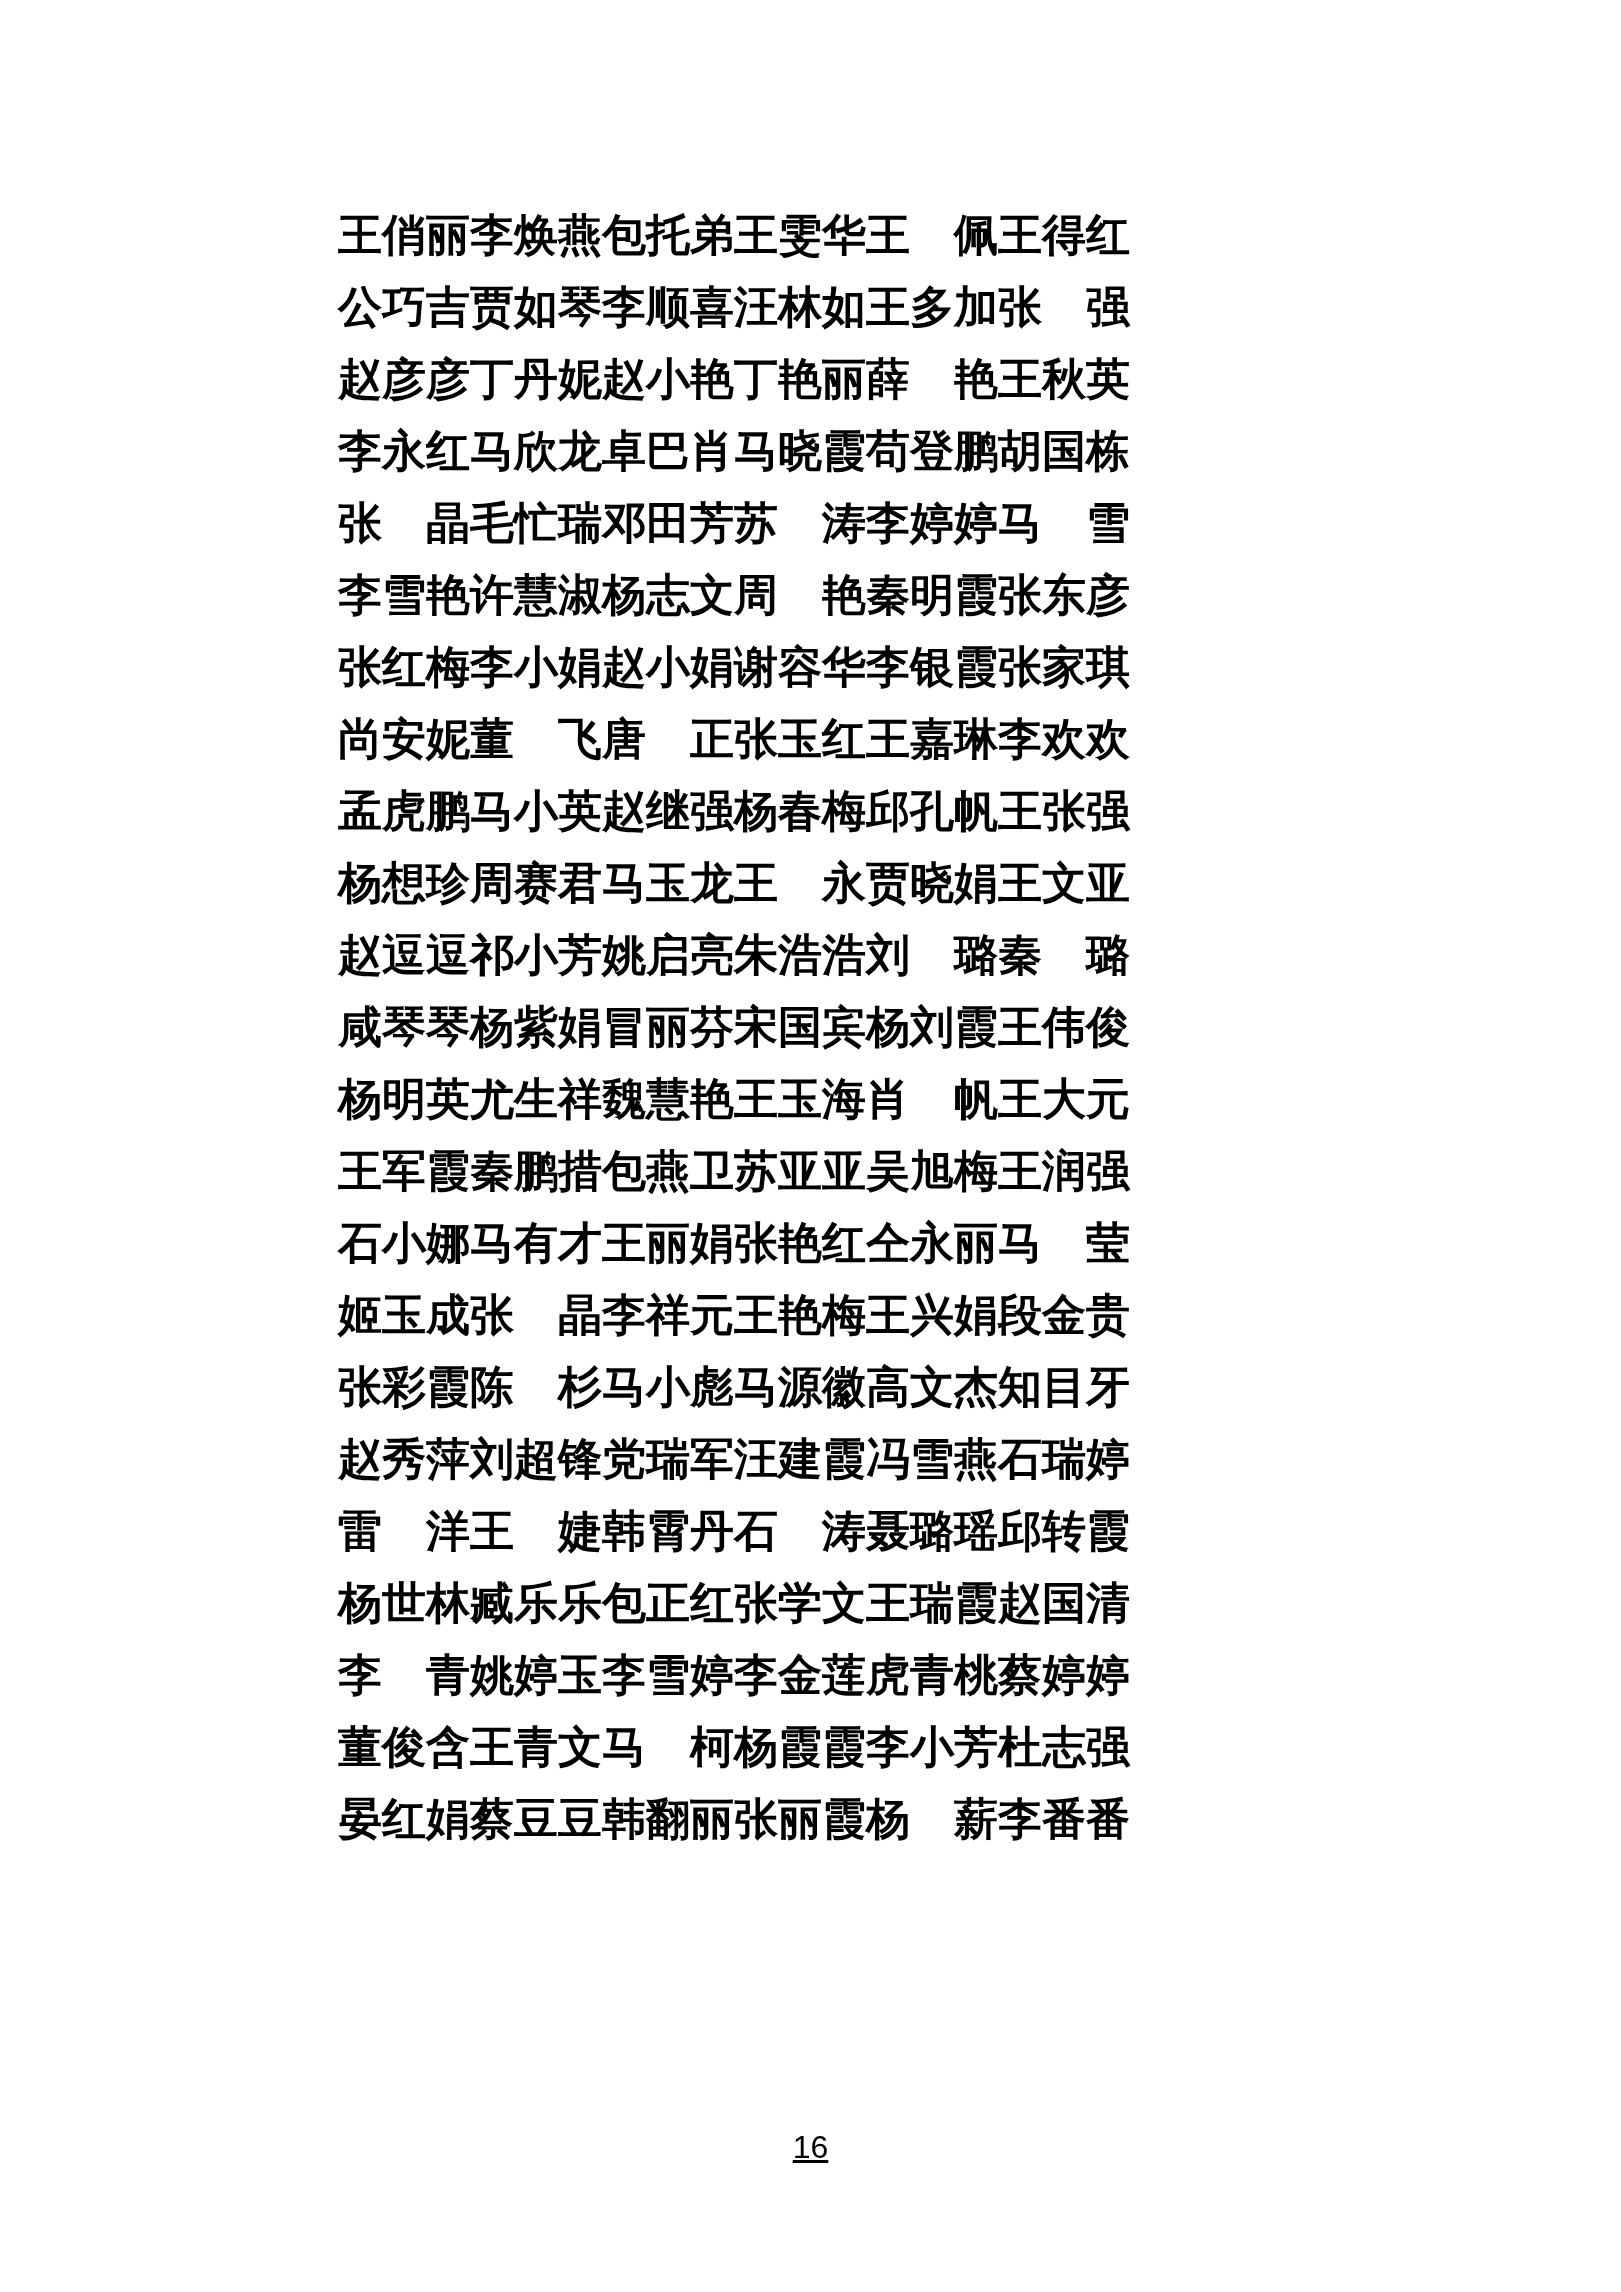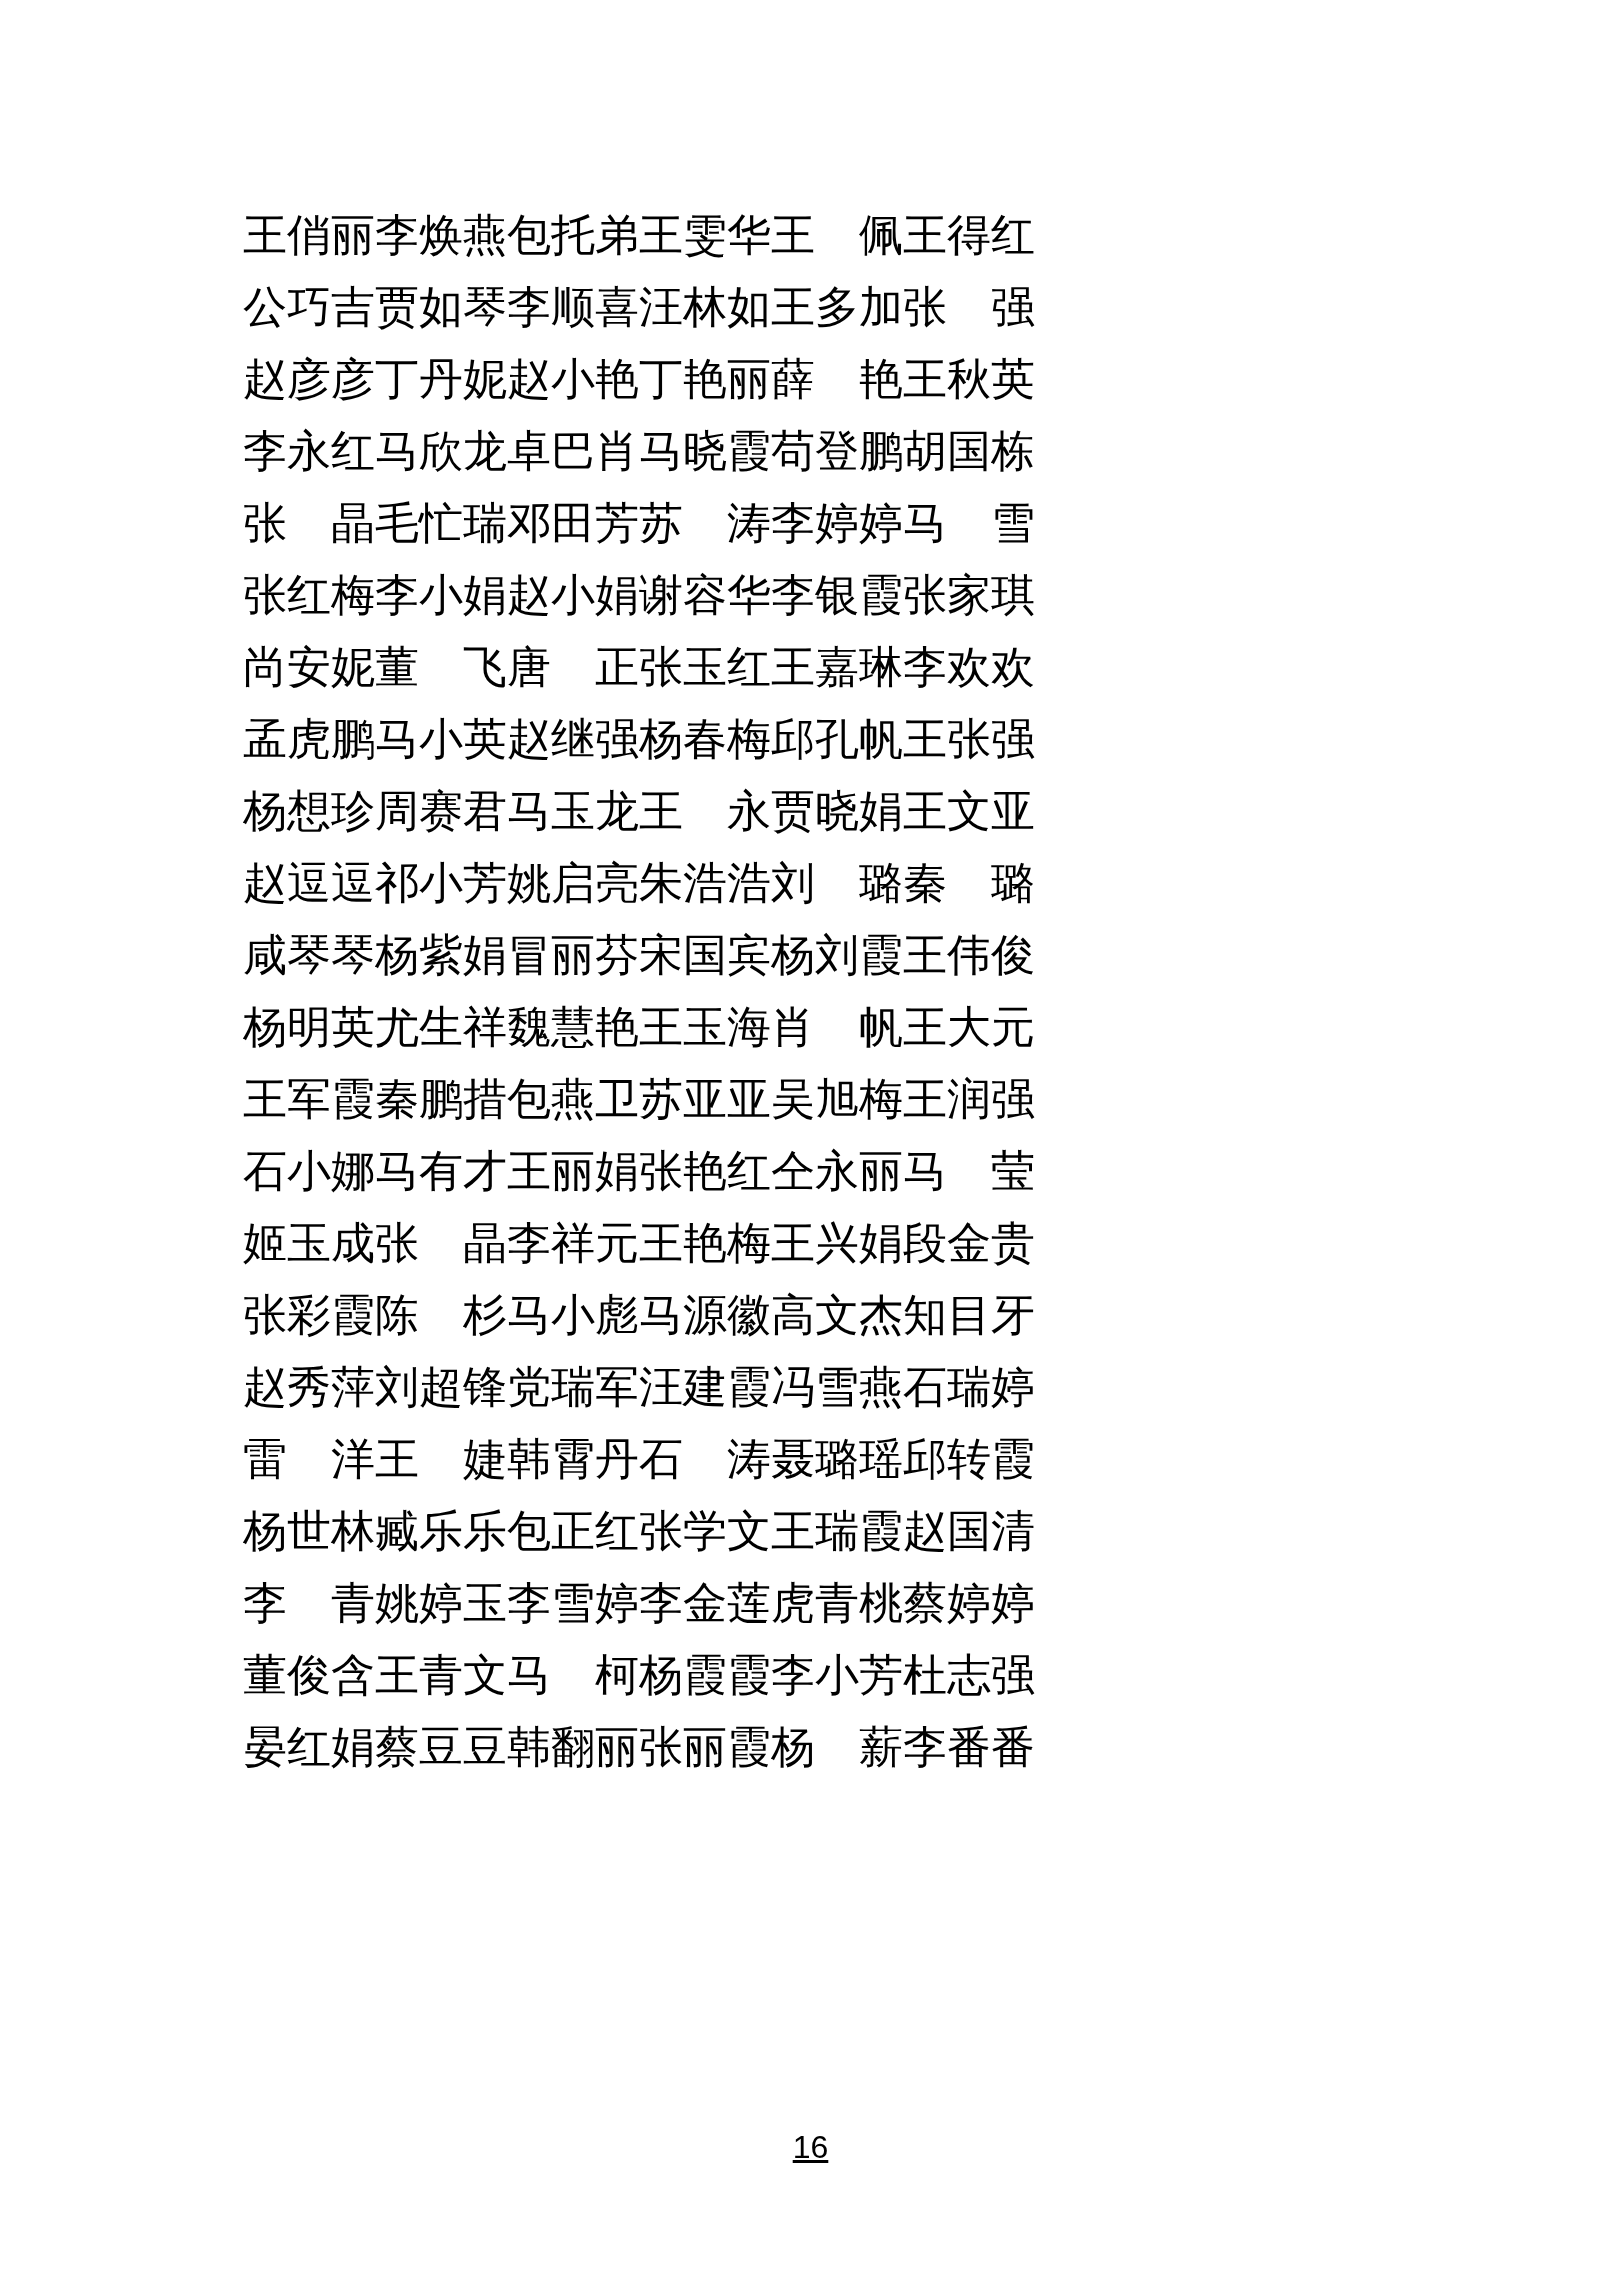--- a/index.html
+++ b/index.html
@@ -16,23 +16,24 @@
     color: #000000;
   }
   .names-grid {
     position: absolute;
     left: 243px;
     top: 200px;
     width: 982px;
   }
   .name-row {
     display: flex;
-    justify-content: flex-start;
+    justify-content: center;
     align-items: center;
     height: 72px;
+    font-weight: bold;
   }
   .name-cell {
     display: block;
     width: 132px;
     font-family: "Liberation Serif", "DejaVu Serif", serif;
     font-size: 44px;
     line-height: 1;
     white-space: pre;
     color: #000000;
   }
@@ -87,20 +88,28 @@
       </div>
       <div class="name-row">
         <span class="name-cell">张　晶</span>
         <span class="name-cell">毛忙瑞</span>
         <span class="name-cell">邓田芳</span>
         <span class="name-cell">苏　涛</span>
         <span class="name-cell">李婷婷</span>
         <span class="name-cell">马　雪</span>
       </div>
       <div class="name-row">
+        <span class="name-cell">李雪艳</span>
+        <span class="name-cell">许慧淑</span>
+        <span class="name-cell">杨志文</span>
+        <span class="name-cell">周　艳</span>
+        <span class="name-cell">秦明霞</span>
+        <span class="name-cell">张东彦</span>
+      </div>
+      <div class="name-row">
         <span class="name-cell">张红梅</span>
         <span class="name-cell">李小娟</span>
         <span class="name-cell">赵小娟</span>
         <span class="name-cell">谢容华</span>
         <span class="name-cell">李银霞</span>
         <span class="name-cell">张家琪</span>
       </div>
       <div class="name-row">
         <span class="name-cell">尚安妮</span>
         <span class="name-cell">董　飞</span>

